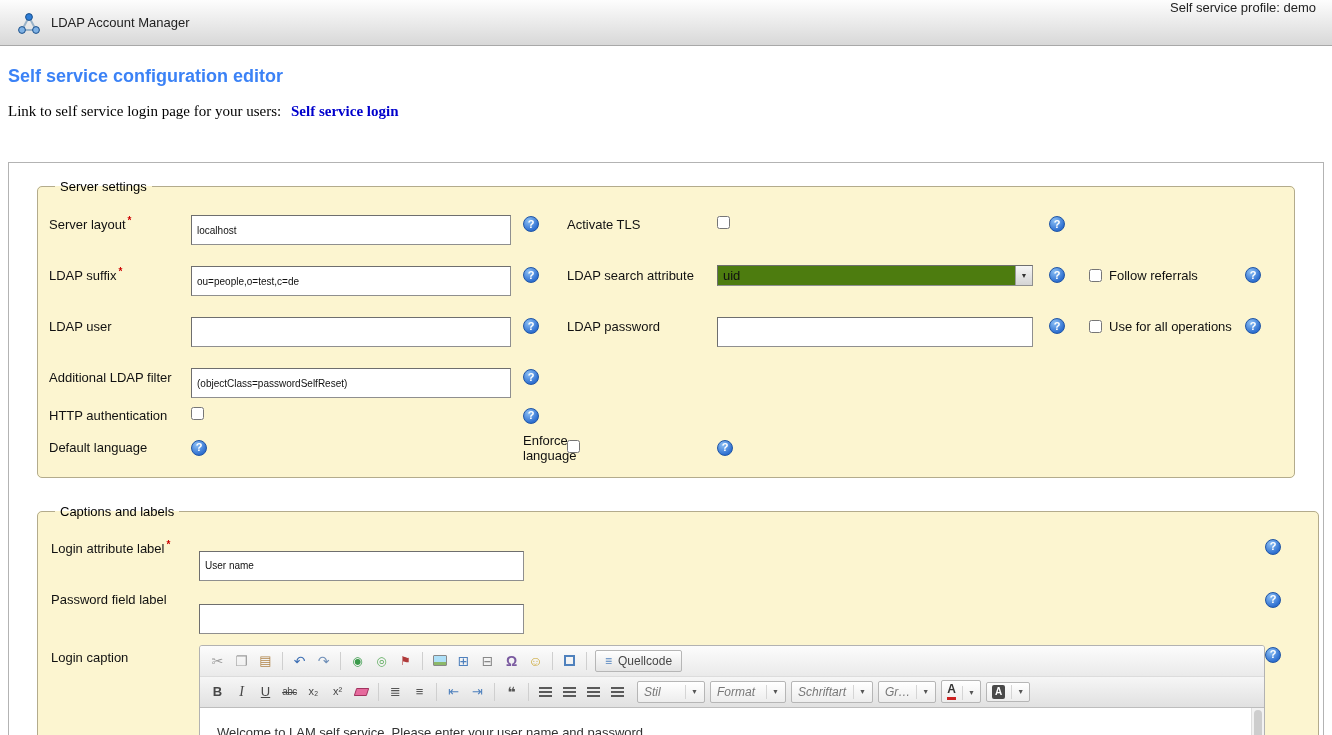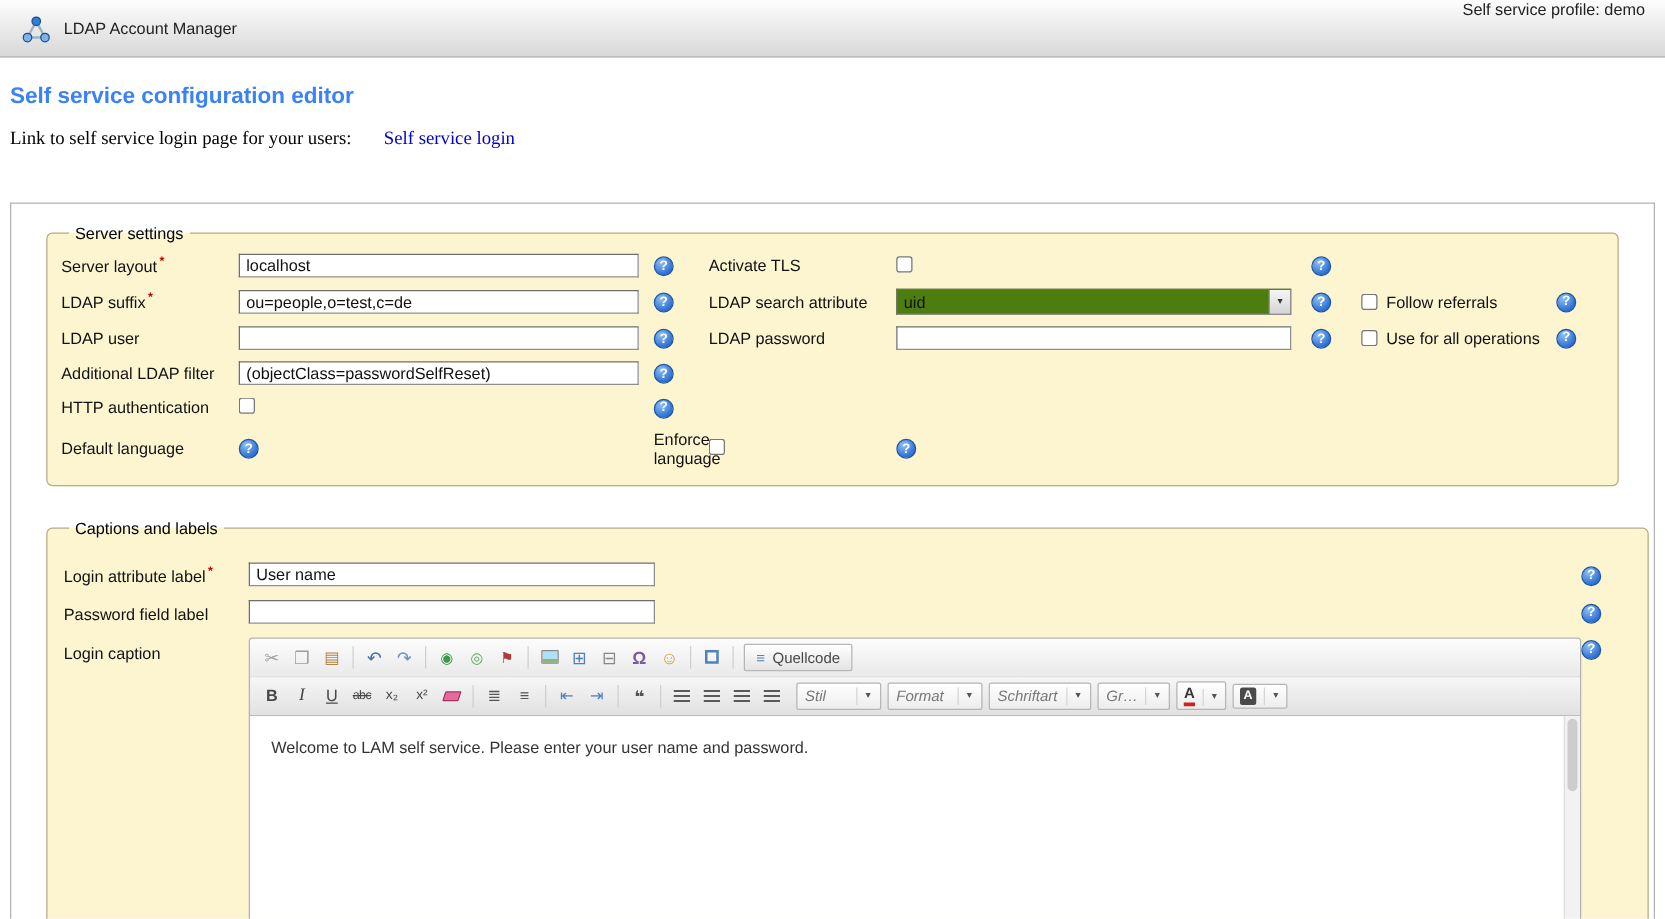--- a/index.html
+++ b/index.html
@@ -9,21 +9,21 @@
   
   .top-bar { height:46px; background:linear-gradient(#fdfdfd,#d8d8d8); border-bottom:1px solid #a8a8a8;
     display:flex; padding:0 16px; }
   .brand { display:flex; align-items:center; gap:9px; }
   .app-title { font-size:13px; color:#222; }
   .profile { margin-left:auto; font-size:13px; color:#222; }
 
   
   .page-title { font-size:18px; font-weight:bold; margin:20px 8px 4px 8px; color:#3b82f6; }
   .link-line { font-family:"Liberation Serif","DejaVu Serif",serif; font-size:15px; margin:16px 8px 0 8px; color:#000; }
-  .link-line a { color:#0000cc; font-weight:normal; text-decoration:none; margin-left:22px; cursor:pointer; }
+  .link-line a { color:#0000cc; font-weight:bold; text-decoration:none; margin-left:6px; cursor:pointer; }
 
   
   .tabs-widget { margin:42px 8px 0 8px; }
   .tab-strip { position:relative; display:flex; align-items:flex-end; gap:5px; padding:5px 7px 0 7px; height:38px;
     background:linear-gradient(#fbfbfb,#e1e1e1); border:1px solid #b3b3b3; border-bottom:none; border-radius:5px 5px 0 0; }
   .tab { position:relative; display:flex; align-items:center; gap:7px; height:30px; padding:0 13px;
     background:linear-gradient(#f7f7f7,#e1e1e1); border:1px solid #b0b0b0; border-bottom:none;
     border-radius:4px 4px 0 0; color:#444; cursor:pointer; white-space:nowrap; }
   .tab.active { height:34px; background:#fff; margin-bottom:-1px; z-index:2; color:#222; }
   .modules-icon { position:relative; width:17px; height:14px; display:inline-block; }
@@ -35,41 +35,41 @@
 
   .panel { background:#fff; border:1px solid #b3b3b3; border-top:1px solid #b3b3b3; min-height:640px; padding:14px 12px; }
 
   
   .fset { background:#fcf5d0; border:1px solid #b3ab8c; border-radius:5px; margin:2px 16px 26px 16px; padding:9px 11px 14px 11px; }
   .fset legend { padding:0 5px; margin-left:6px; color:#000; }
 
   .grid { display:grid; grid-template-columns:142px 332px 44px 150px 332px 40px 172px; row-gap:9px; align-items:center; }
   .lbl { color:#111; }
   .req { color:#cc0000; font-weight:bold; font-size:10px; vertical-align:super; margin-left:2px; }
-  .txt { height:19px; border:1px solid #8f8f8f; border-top-color:#6e6e6e; border-left-color:#6e6e6e;
-    background:#fff; padding:1px 5px; font-family:inherit; font-size:13px; color:#111; }
+  .txt { height:30px; border:1px solid #8f8f8f; border-top-color:#6e6e6e; border-left-color:#6e6e6e;
+    background:#fff; padding:1px 5px; font-family:inherit; font-size:10px; color:#111;margin-top:12px; }
   .w320 { width:320px; } .w316 { width:316px; } .w325 { width:325px; }
   .chk { width:13px; height:13px; cursor:pointer; }
   .help { width:16px; height:16px; border-radius:50%; flex:0 0 auto;
     background:radial-gradient(circle at 35% 28%, #8cc0f5, #2e6fd0 72%); border:1px solid #1f55a6;
     color:#fff; font-weight:bold; font-size:11px; line-height:1; display:inline-flex; align-items:center; justify-content:center; cursor:pointer; }
   .extra { display:flex; align-items:center; gap:7px; }
   .extra .help { margin-left:auto; }
 
   
   .select { display:inline-flex; height:21px; border:1px solid #8f8f8f; border-top-color:#6e6e6e; border-left-color:#6e6e6e;
     background:#4d7c0f; cursor:pointer; align-items:stretch; }
   .select-text { flex:1; padding:2px 5px; overflow:hidden; white-space:nowrap; }
   .select-btn { width:17px; background:linear-gradient(#f6f6f6,#d4d4d4); border-left:1px solid #9a9a9a;
     display:flex; align-items:center; justify-content:center; }
   .sel-arrow { font-size:7px; color:#333; }
   .w-lang { width:205px; } .w-attr { width:316px; }
 
   
-  .cap-row { display:flex; align-items:flex-end; margin:11px 2px; }
+  .cap-row { display:flex; align-items:flex-start; margin:11px 2px; }
   .cap-label { width:148px; flex:0 0 auto; }
   .right-help { margin-left:auto; margin-right:24px; }
   .editor-row { align-items:flex-start; }
   .editor-row .cap-label { padding-top:5px; }
   .editor-row .right-help { margin-top:2px; }
 
   
   .editor { width:1066px; border:1px solid #b2b2b2; border-radius:3px; background:#f4f4f4; overflow:hidden; }
   .tb { display:flex; align-items:center; gap:1px; padding:3px 6px; }
   .tb1 { background:linear-gradient(#fcfcfc,#eaeaea); border-bottom:1px solid #dcdcdc; }

